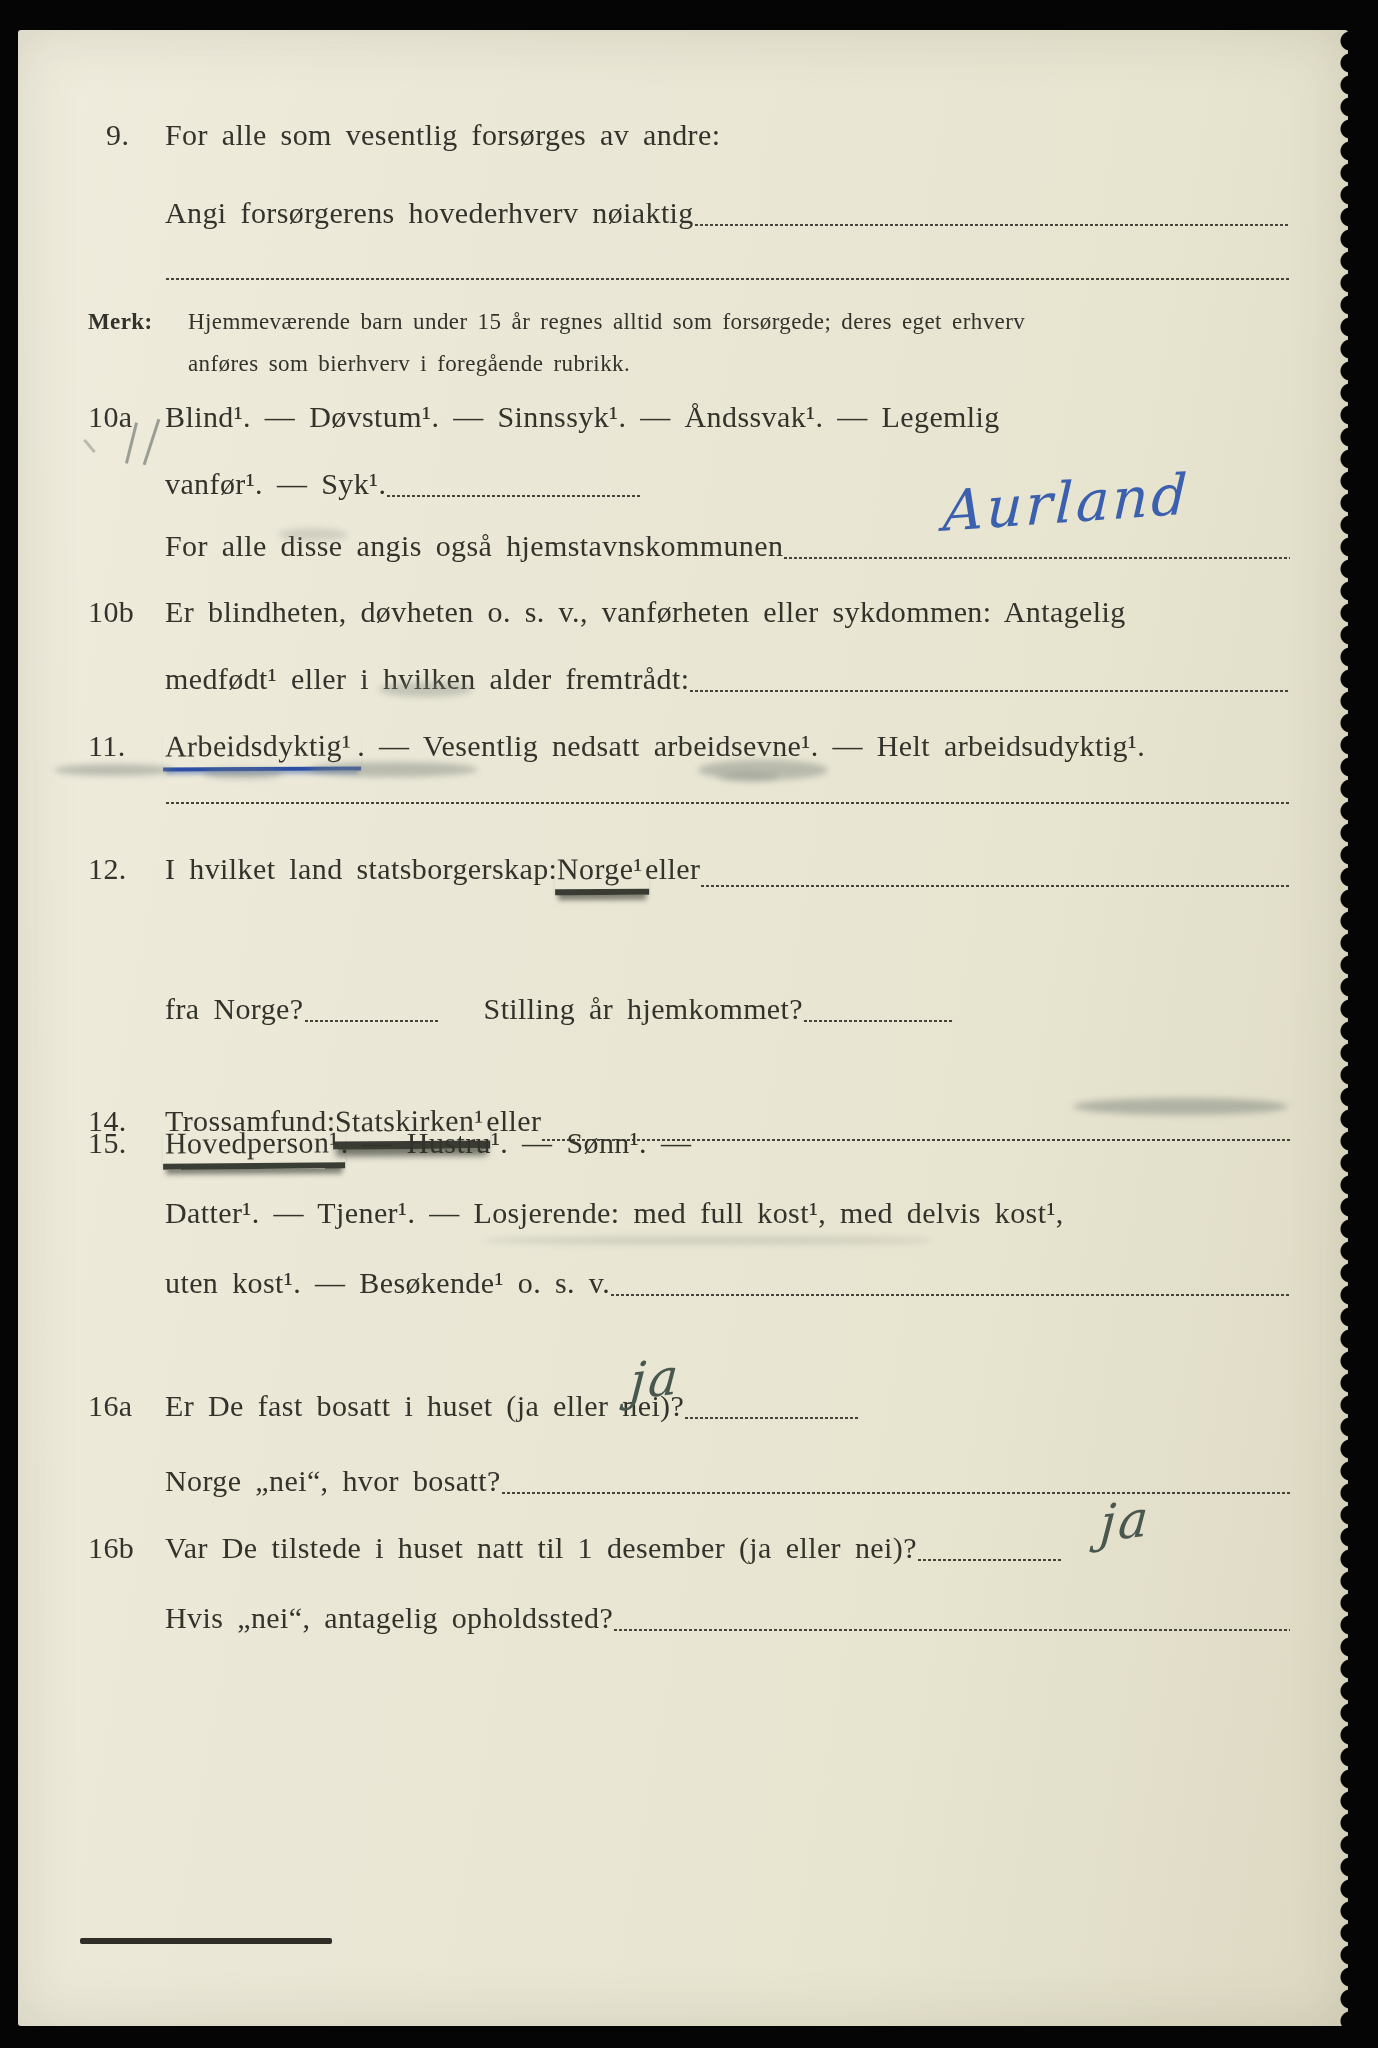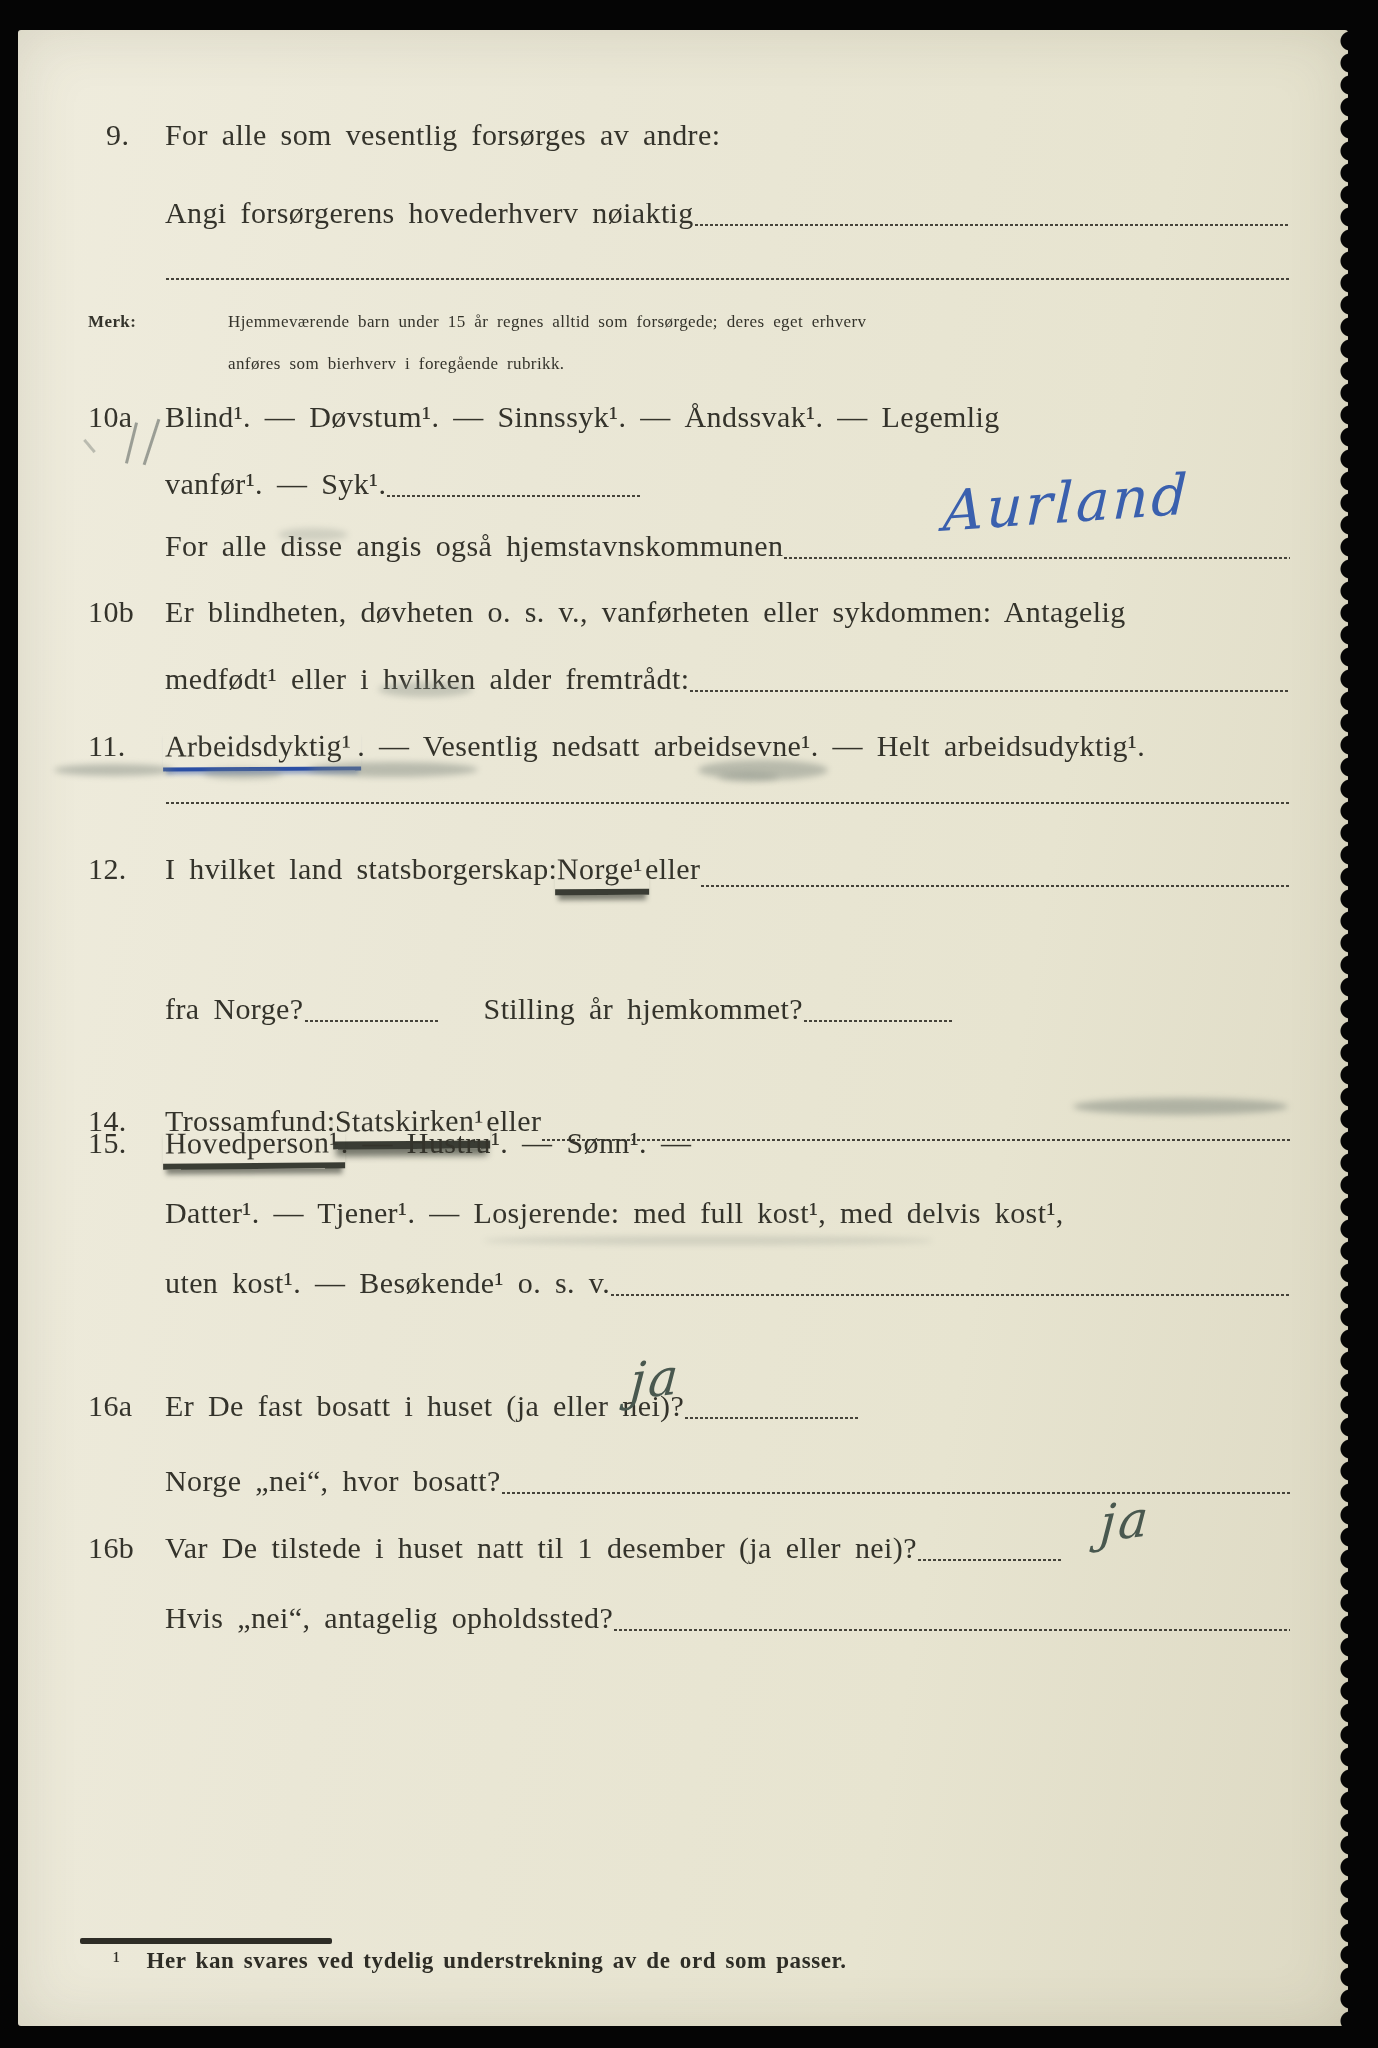--- a/index.html
+++ b/index.html
@@ -38,21 +38,21 @@
     background-image:radial-gradient(circle,#45433a 1.2px,rgba(69,67,58,0) 1.5px);
     background-size:5px 4px;background-repeat:repeat-x;background-position:left bottom 7px;
   }
   .dots.fixed{flex:0 0 auto;}
   .gap{flex:0 0 45px;}
   .dotline{
     position:absolute;left:147px;right:58px;height:3px;
     background-image:radial-gradient(circle,#45433a 1.2px,rgba(69,67,58,0) 1.5px);
     background-size:5px 4px;background-repeat:repeat-x;background-position:left bottom;
   }
-  .merk{font-size:17px;line-height:40px;word-spacing:4px;gap:40px;}
+  .merk{font-size:23px;line-height:40px;word-spacing:4px;}
   .merk .mlabel{flex:0 0 100px;font-weight:bold;}
   .u-blue{
     display:inline-block;line-height:36px;
     border-bottom:4px solid #2b4fa4;padding:0 10px 3px 2px;margin:0 -4px 0 -2px;
     box-shadow:0 6px 4px -3px rgba(43,79,164,.45);
     transform:rotate(-.3deg);
   }
   .u-ink{
     display:inline-block;line-height:36px;
     border-bottom:6px solid rgba(42,46,38,.92);padding:0 6px 2px 2px;margin:0 -4px 0 -2px;
@@ -191,23 +191,20 @@
     <span class="dots fixed" style="width:145px"></span>
   </div>
   <span class="hw dark" style="left:1082px;top:1462px">ja</span>
   <div class="row" style="top:1567px">
     <span class="indent"></span>
     <span class="txt">Hvis „nei“, antagelig opholdssted?</span>
     <span class="dots"></span>
   </div>
 
   <div class="footrule"></div>
-  <div class="footnote">
-    <span class="fmark">¹</span><span>Her kan svares ved tydelig understrekning av de ord som passer.</span>
-  </div>
 
   <div class="pencil" style="left:112px;top:392px;height:42px;transform:rotate(14deg)"></div>
   <div class="pencil" style="left:132px;top:388px;height:48px;transform:rotate(18deg)"></div>
   <div class="pencil" style="left:70px;top:408px;height:16px;transform:rotate(-40deg);opacity:.4"></div>
   <div class="smudge" style="left:360px;top:652px;width:95px;height:15px;opacity:.35"></div>
   <div class="smudge" style="left:36px;top:734px;width:120px;height:12px;opacity:.45"></div>
   <div class="smudge" style="left:185px;top:738px;width:80px;height:11px;opacity:.4"></div>
   <div class="smudge" style="left:290px;top:732px;width:170px;height:15px;opacity:.45"></div>
   <div class="smudge" style="left:680px;top:730px;width:130px;height:20px;opacity:.45"></div>
   <div class="smudge" style="left:260px;top:498px;width:70px;height:13px;opacity:.25"></div>

